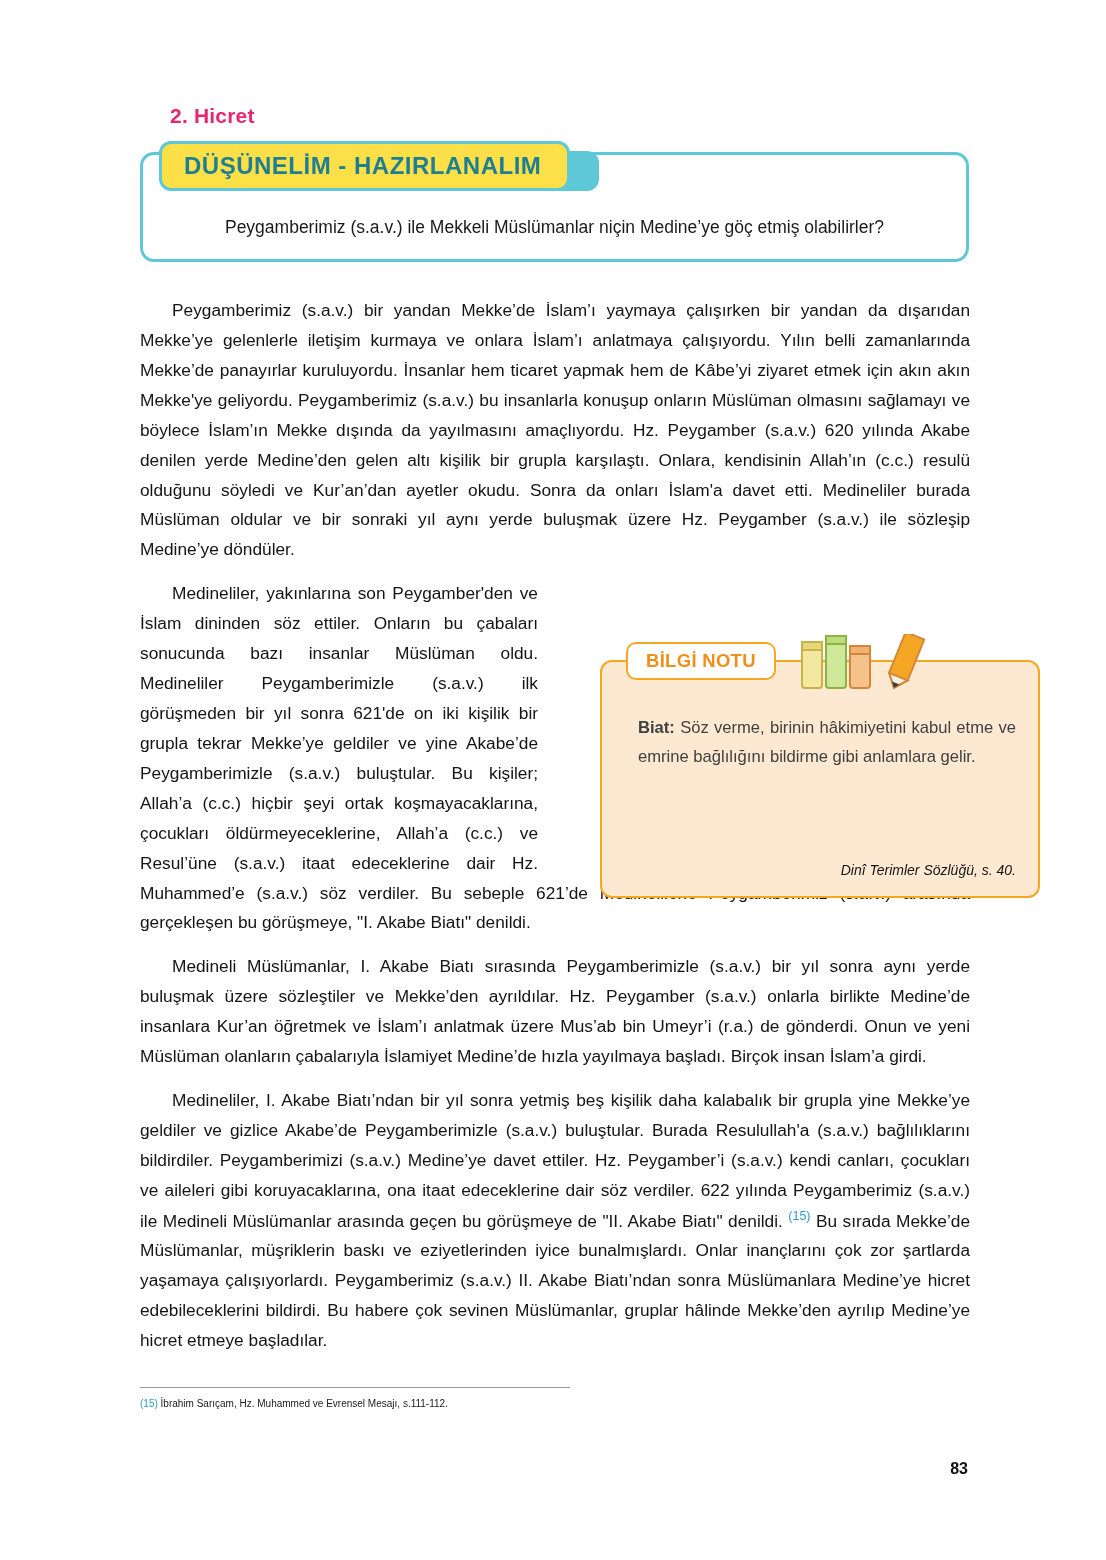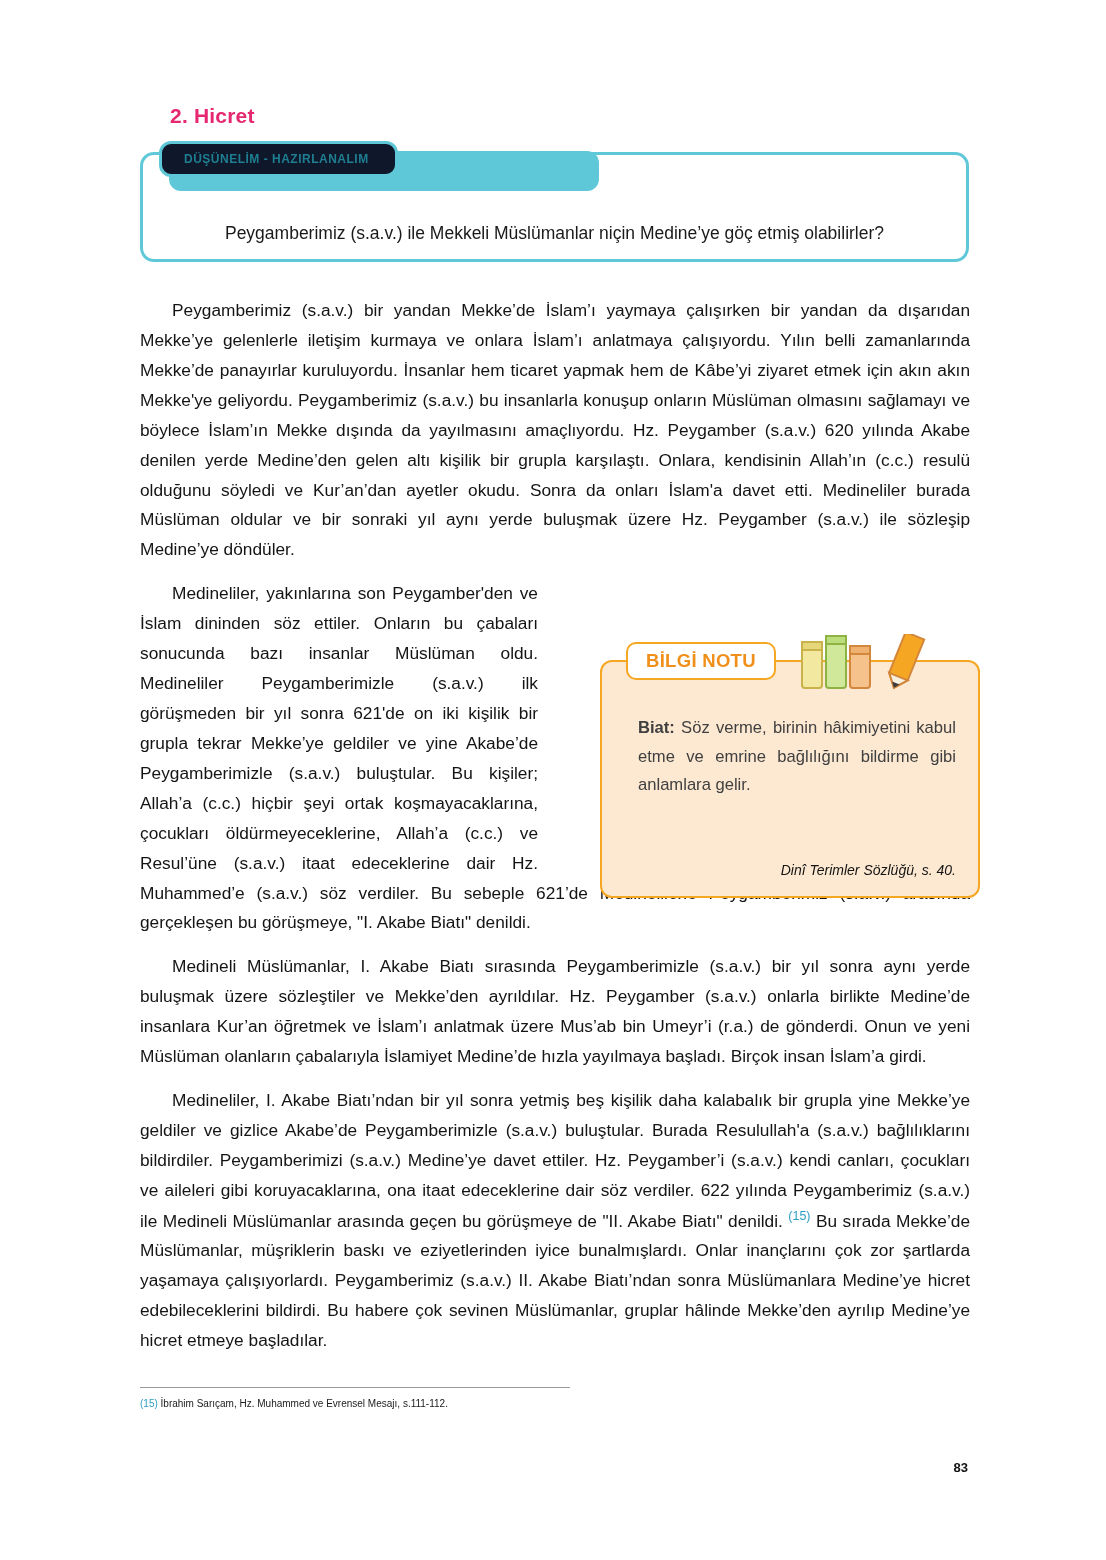--- a/index.html
+++ b/index.html
@@ -43,45 +43,45 @@
     width: 829px;
     border: 3px solid #5ec8d8;
     border-radius: 14px;
     background: #ffffff;
     height: 110px;
   }
   .think-tab {
     position: absolute;
     left: 16px;
     top: -14px;
-    background: #0f172a;
+    background: #fde047;
     border: 3px solid #5ec8d8;
     border-radius: 12px;
     padding: 8px 26px 8px 22px;
-    font-size: 12px;
+    font-size: 24px;
     font-weight: bold;
     color: #1f7f92;
     letter-spacing: .5px;
     white-space: nowrap;
     z-index: 3;
   }
   .think-tab-shadow {
     position: absolute;
     left: 26px;
     top: -4px;
     width: 430px;
     height: 40px;
     background: #5ec8d8;
     border-radius: 12px;
     z-index: 1;
   }
   .think-text {
     position: absolute;
     left: 0; right: 0;
-    top: 68px;
+    top: 62px;
     text-align: center;
     font-size: 17.5px;
     color: #1a1a1a;
     padding: 0 30px;
   }
 
   
   .content {
     position: absolute;
     left: 140px;
@@ -105,21 +105,21 @@
     height: 262px;
     margin: 6px 0 8px 22px;
     shape-margin: 10px;
   }
 
   
   .info-box {
     position: absolute;
     left: 600px;
     top: 660px;
-    width: 380px;
+    width: 440px;
     height: 238px;
     background: #fde9d2;
     border: 2px solid #f5a623;
     border-radius: 12px;
   }
   .info-tab {
     position: absolute;
     left: 24px;
     top: -20px;
     background: #ffffff;
@@ -181,21 +181,21 @@
   .footnote .fn-num { color: #2e9fc4; }
   .ref-sup {
     font-size: 12.5px;
     color: #2e9fc4;
     vertical-align: super;
   }
   .page-number {
     position: absolute;
     right: 138px;
     top: 1460px;
-    font-size: 13px;
+    font-size: 16px;
     font-weight: bold;
     color: #111;
   }
 </style>
 </head>
 <body>
 
 <div class="page">
 
   <div class="section-title">2. Hicret</div>

